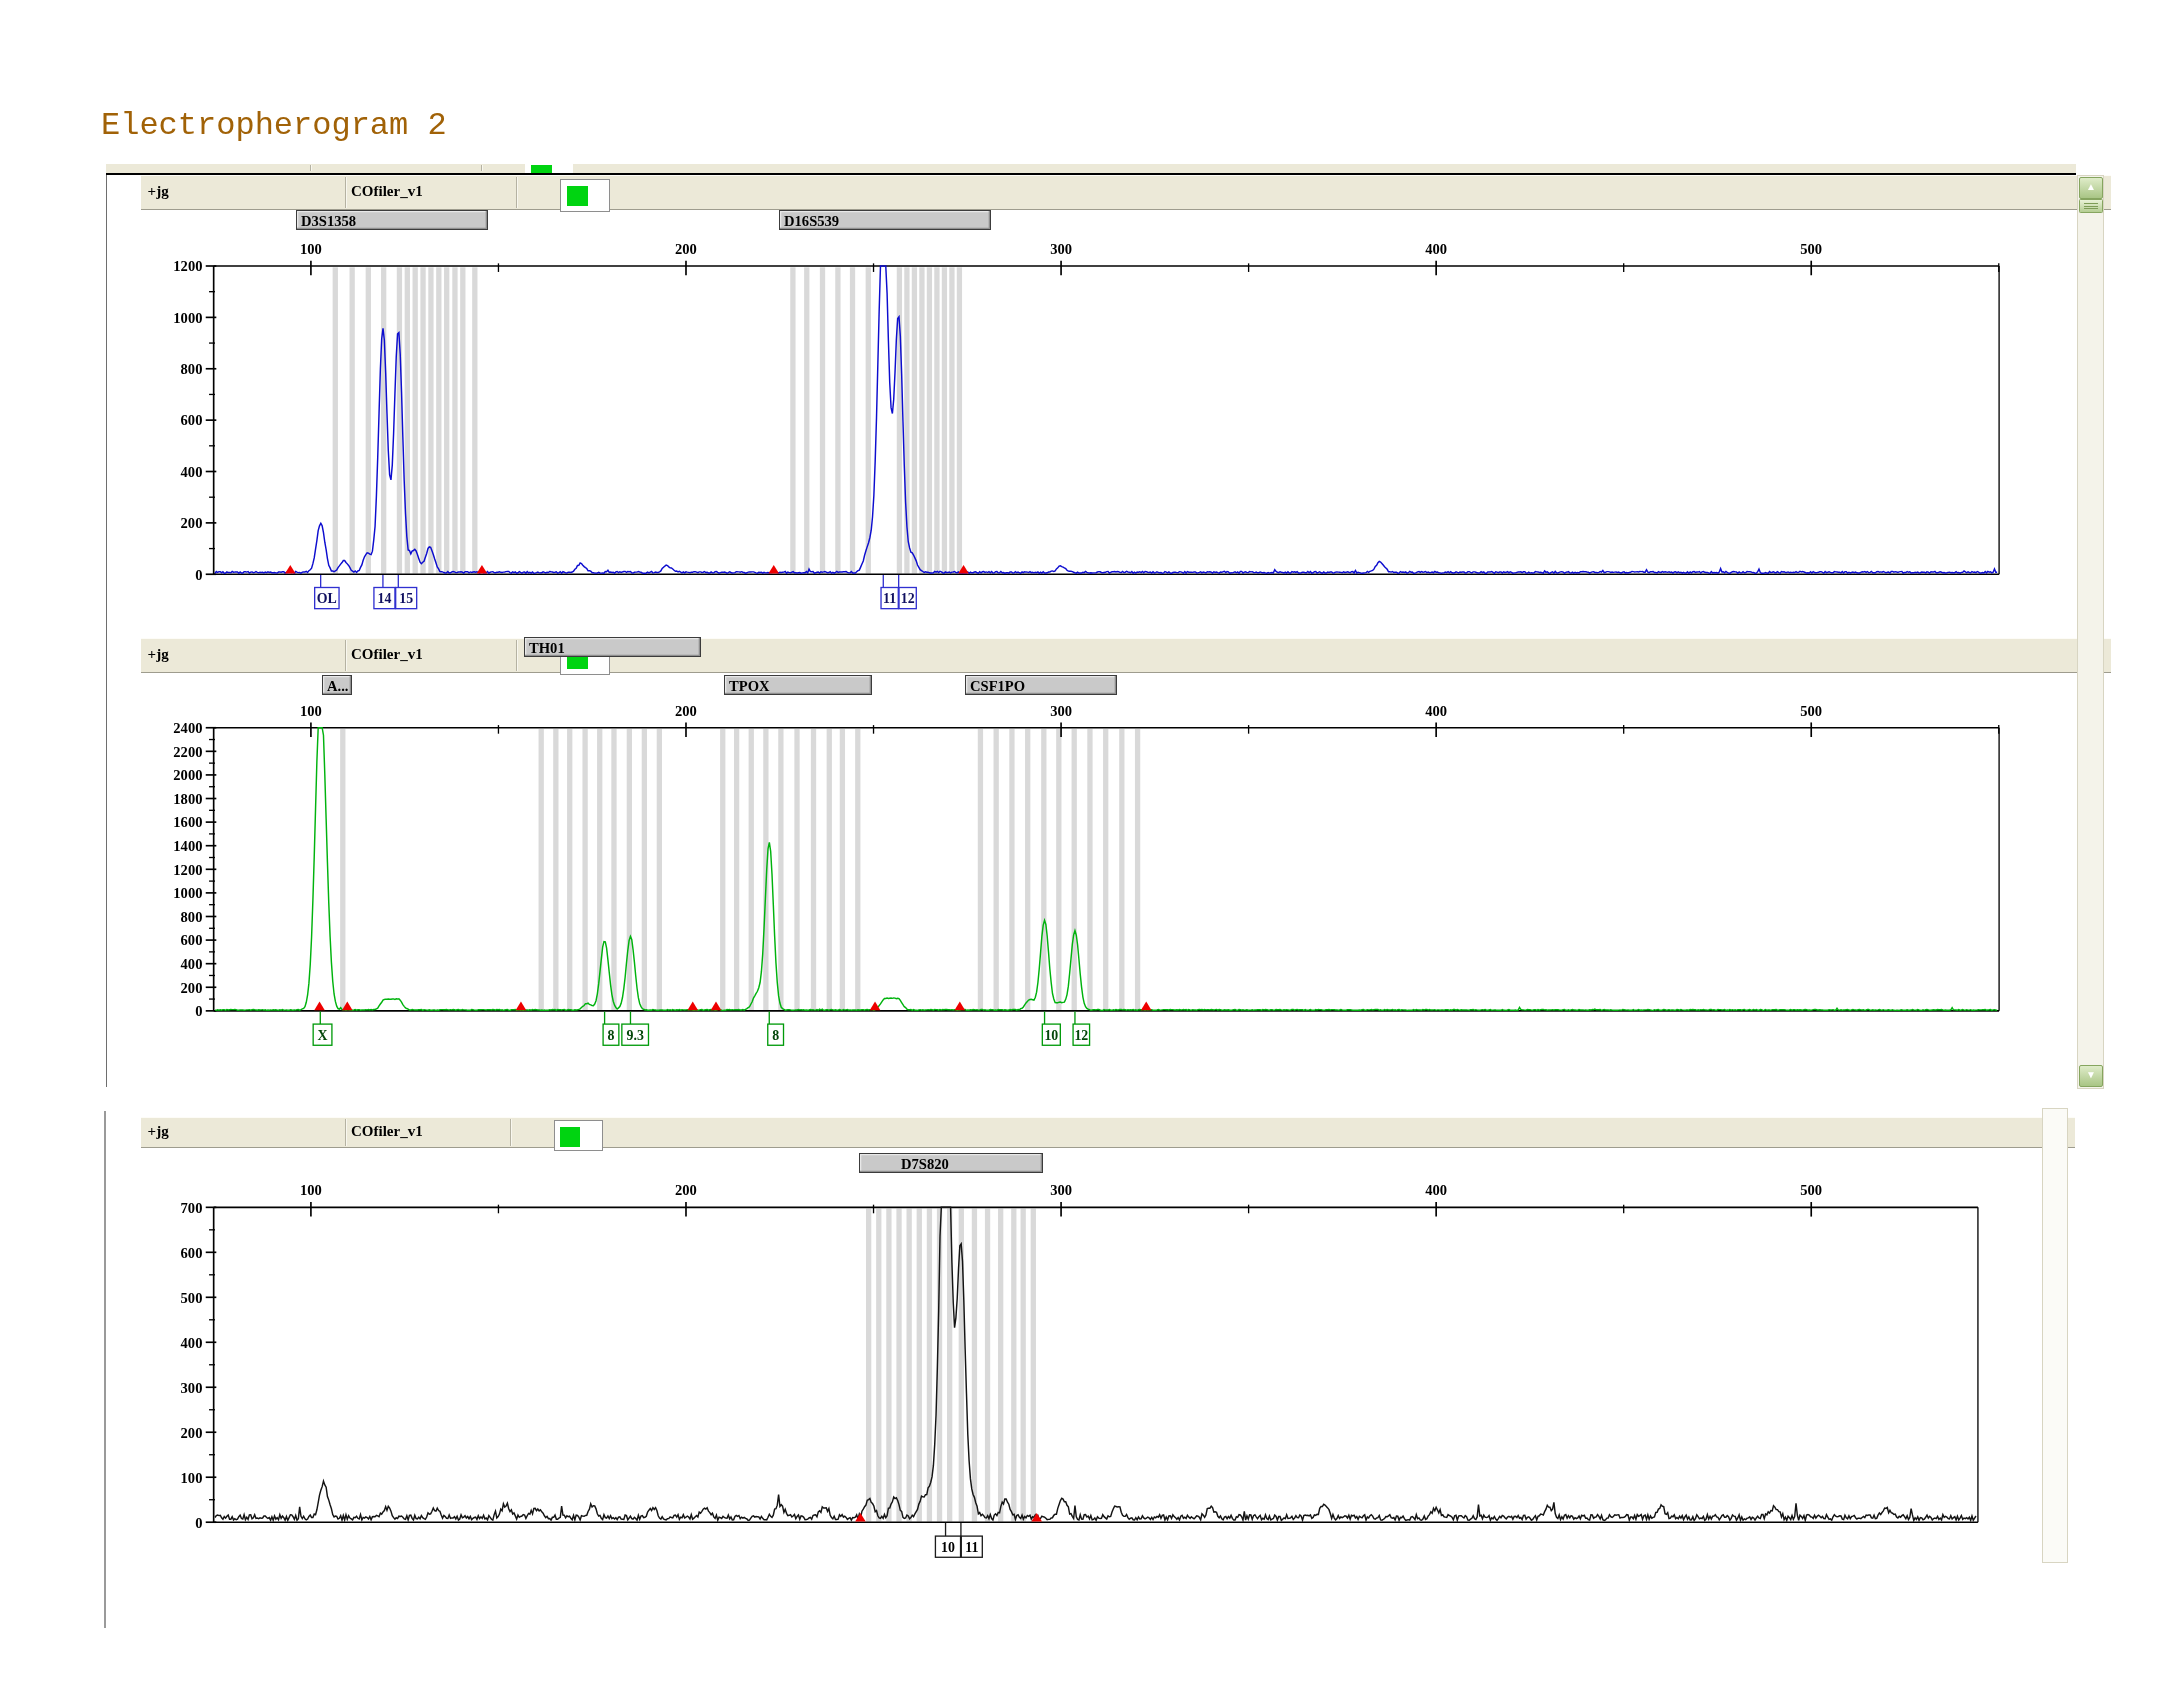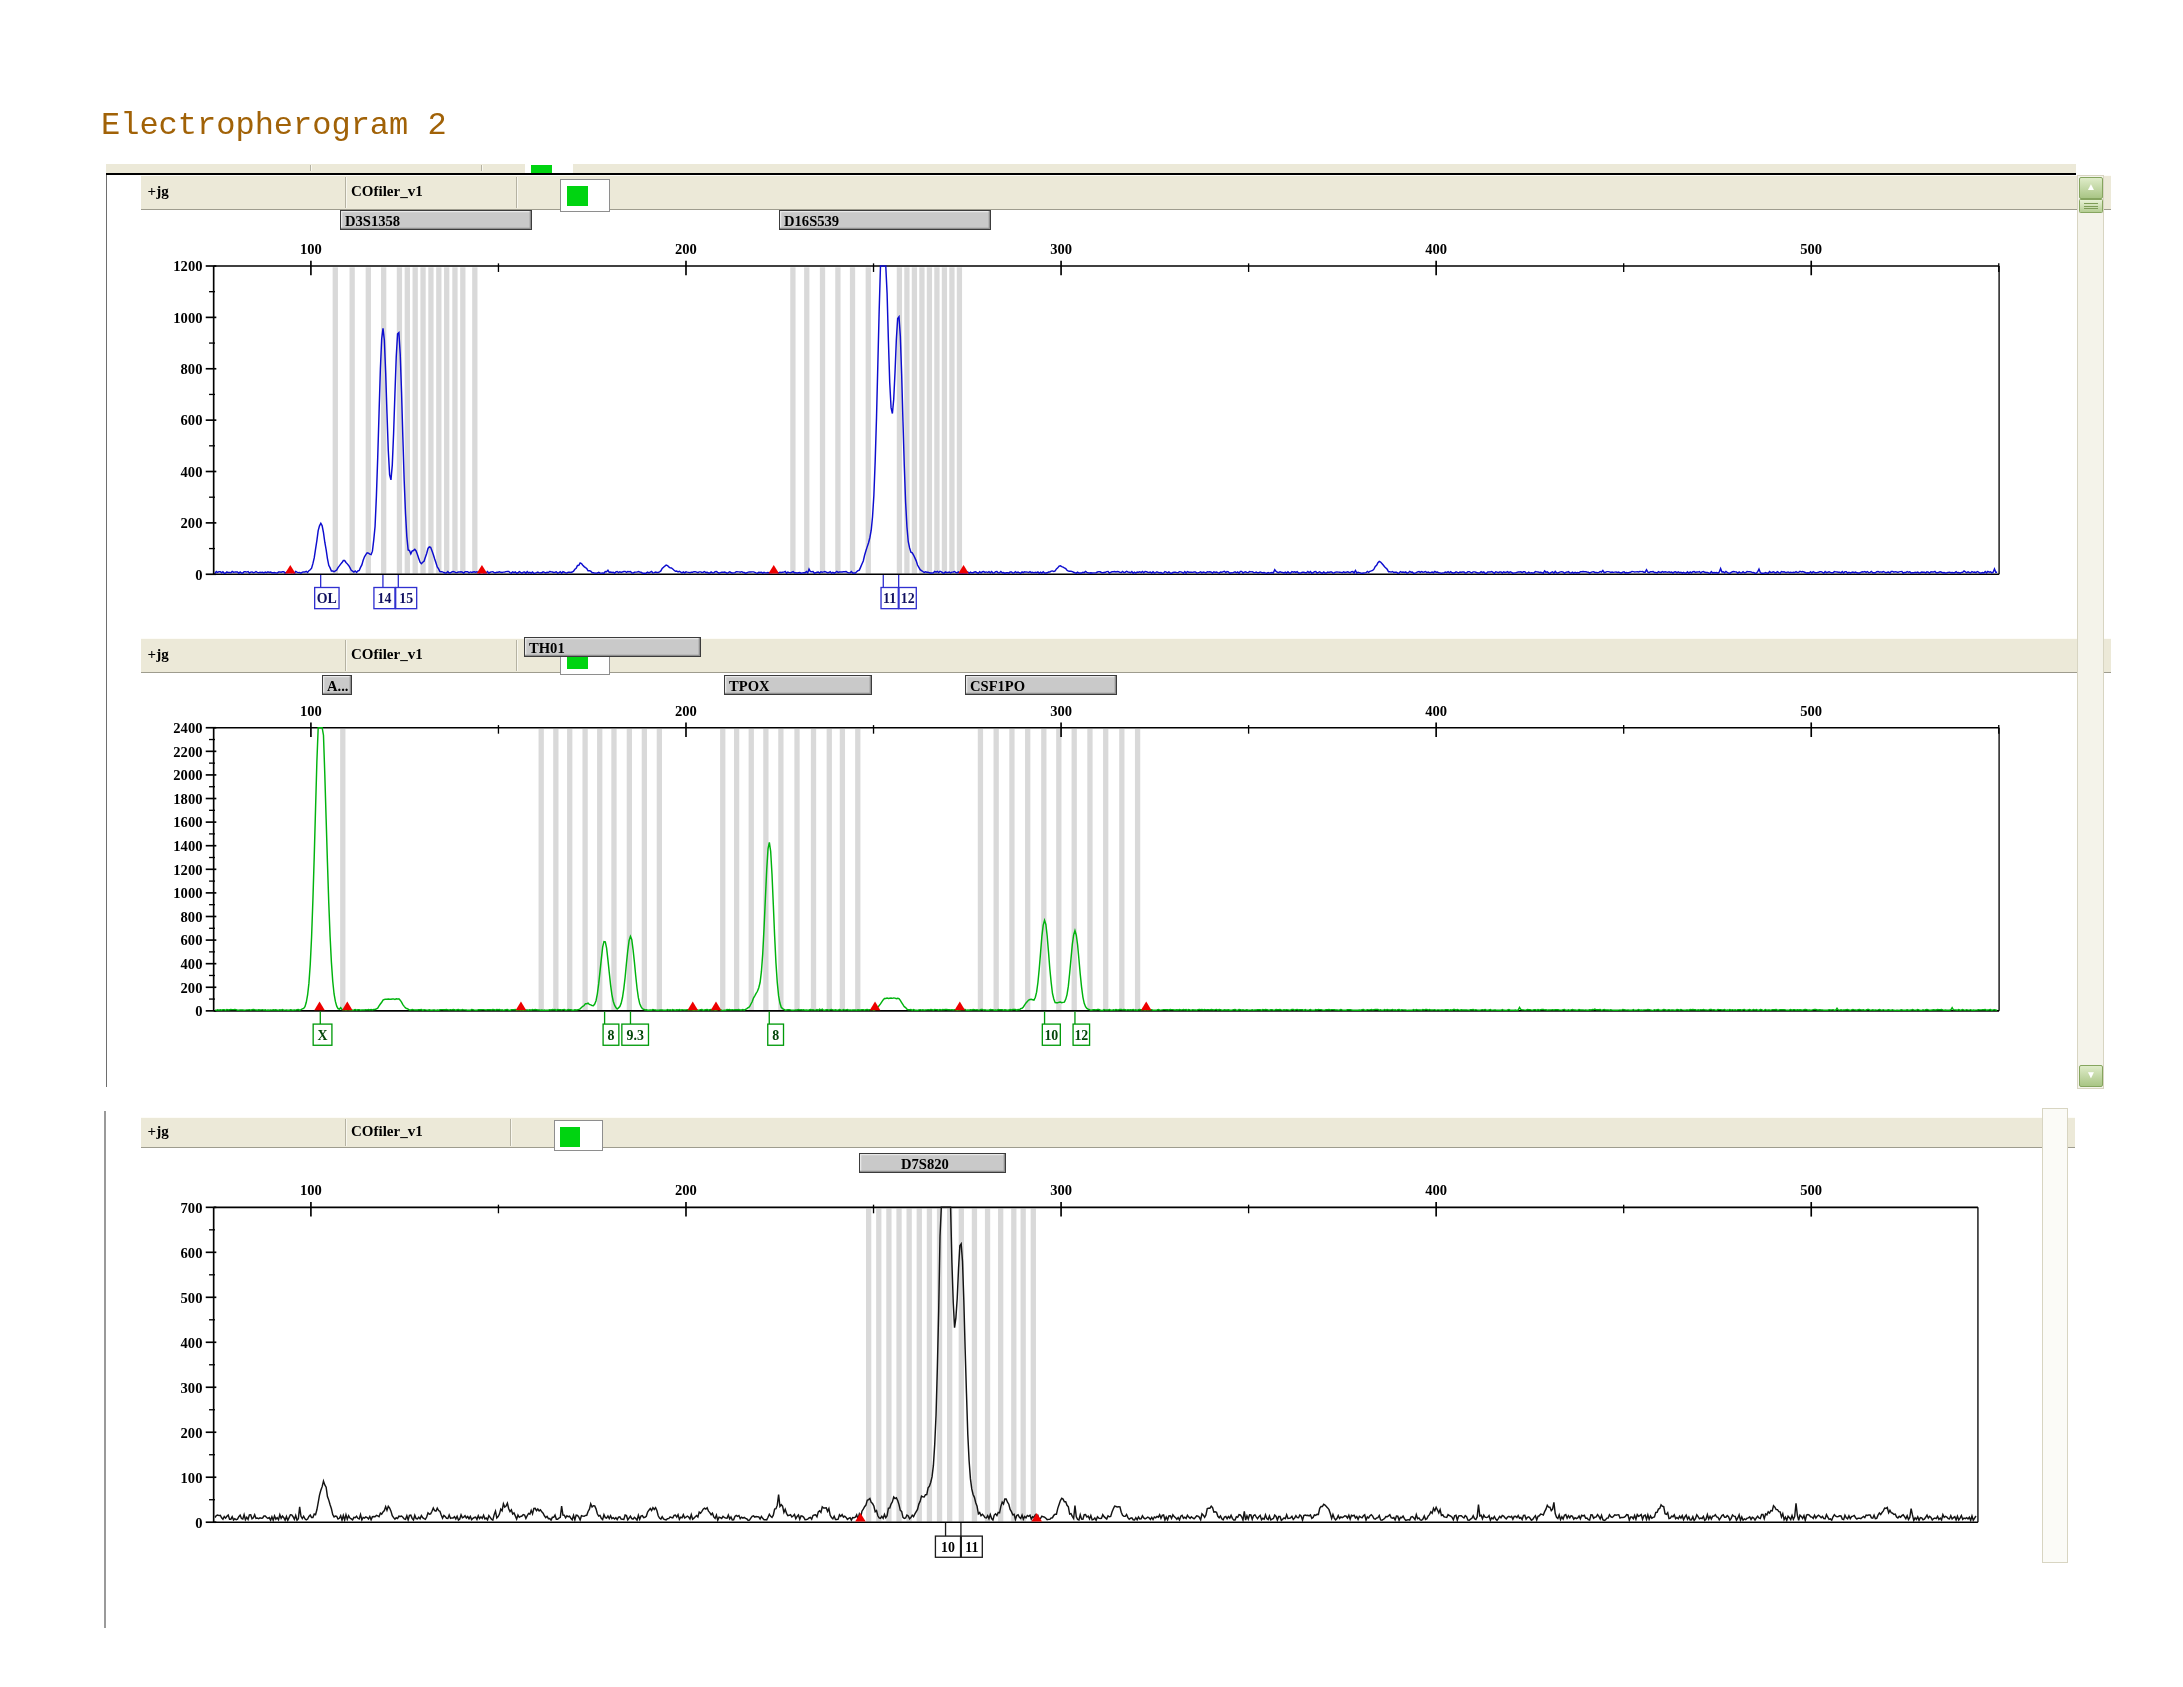--- a/index.html
+++ b/index.html
@@ -73,27 +73,27 @@
   <div class="hdr-label" style="left:6.6px;top:5.3px;">+jg</div>
   <div class="hdr-div" style="left:204px;"></div>
   <div class="hdr-label" style="left:210px;top:5.3px;">COfiler_v1</div>
   <div class="hdr-div" style="left:369px;"></div>
   <div class="dye-cell" style="left:413px;top:2px;width:47px;height:29px;">
     <div class="dye-square" style="left:5.3px;top:6px;width:20px;height:20px;"></div>
   </div>
 </div>
 
 <div id="marker-layer">
-    <div class="marker-box" style="left: 296px; top: 210px; width: 192px; margin-left: 44px;">D3S1358</div>
+    <div class="marker-box" style="left: 296px; top: 210px; width: 192px;">D3S1358</div>
     <div class="marker-box" style="left: 779px; top: 210px; width: 212px;">D16S539</div>
     <div class="marker-box" style="left: 322px; top: 675px; width: 30px;">A...</div>
     <div class="marker-box" style="left: 524px; top: 637px; width: 177px;">TH01</div>
     <div class="marker-box" style="left: 724px; top: 675px; width: 148px;">TPOX</div>
     <div class="marker-box" style="left: 965px; top: 675px; width: 152px;">CSF1PO</div>
-    <div class="marker-box" style="left: 859px; top: 1153px; width: 147px; padding-left: 41px;">D7S820</div>
+    <div class="marker-box" style="left: 859px; top: 1153px; width: 184px; padding-left: 41px;">D7S820</div>
   </div>
 <svg id="charts" width="2183" height="1687" style="position:absolute;left:0;top:0;" viewBox="0 0 3300 2550">
     <g>
       <rect x="502.855" y="404" width="8" height="463" fill="#d9d9d9"></rect>
       <rect x="528.37" y="404" width="8" height="463" fill="#d9d9d9"></rect>
       <rect x="552.751" y="404" width="8" height="463" fill="#d9d9d9"></rect>
       <rect x="575.998" y="404" width="8" height="463" fill="#d9d9d9"></rect>
       <rect x="599.8119999999999" y="404" width="8" height="463" fill="#d9d9d9"></rect>
       <rect x="611.719" y="404" width="8" height="463" fill="#d9d9d9"></rect>
       <rect x="623.626" y="404" width="8" height="463" fill="#d9d9d9"></rect>

